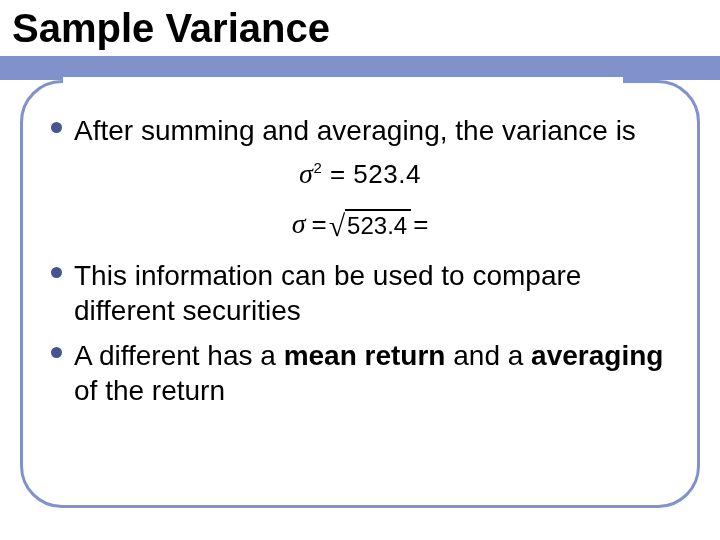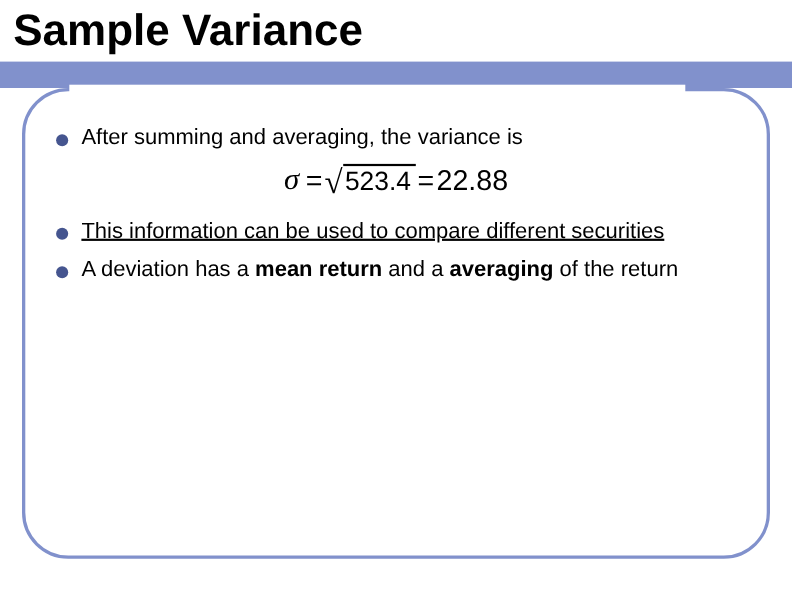--- a/index.html
+++ b/index.html
@@ -59,21 +59,21 @@
   }
   .bullet {
     width: 11px;
     height: 11px;
     border-radius: 50%;
     background: #45558f;
     flex: 0 0 11px;
     margin-top: 9px;
   }
   .bullet-text {
-    font-size: 20px;
+    font-size: 28px;
     color: #000000;
     line-height: 1.25;
   }
   .equation {
     text-align: center;
     margin: 8px 0 18px 0;
   }
   .eq-img {
     display: inline-block;
     font-family: Arial, sans-serif;
@@ -103,59 +103,63 @@
     align-self: flex-end;
     position: relative;
     top: 2px;
   }
   .radicand {
     border-top: 2px solid #000;
     padding: 2px 4px 0 2px;
     font-size: 24px;
     line-height: 1.1;
   }
-  .group2 { margin-top: 6px; text-decoration: underline; }
+  .group2 { margin-top: 6px; }
   b { font-weight: bold; margin-top: 32px; }
 </style>
 </head>
 <body>
 
 <div class="slide">
   <div class="header-band"></div>
   <div class="title">Sample Variance</div>
 
   <div class="content-box">
     <div class="mask"></div>
 
     <div class="bullet-item">
       <div class="bullet"></div>
       <div class="bullet-text">After summing and averaging, the variance is</div>
     </div>
 
+    <div class="equation">
+      <span class="eq-img eq1">
+        <span class="sigma">σ</span><sup>2</sup><span> = </span><span>523.4</span>
+      </span>
+    </div>
 
 
     <div class="equation">
       <span class="eq-img eq2-wrap">
         <span class="sigma">σ</span>
         <span> = </span>
         <span class="sqrt">
           <span class="radical">√</span>
           <span class="radicand">523.4</span>
         </span>
         <span> = </span>
-        <span>22.88</span>
       </span>
     </div>
 
     <div class="bullet-item group2">
       <div class="bullet"></div>
       <div class="bullet-text">This information can be used to compare different securities</div>
     </div>
 
     <div class="bullet-item">
       <div class="bullet"></div>
       <div class="bullet-text">
-        <span>A deviation has a </span><b>mean return</b><span> and a </span><b>averaging</b><span> of the return</span>
+        <span>A different has a </span><b>mean return</b><span> and a </span><b>averaging</b><span> of the return</span>
       </div>
     </div>
 
   </div>
 </div>
 
 </body></html>

